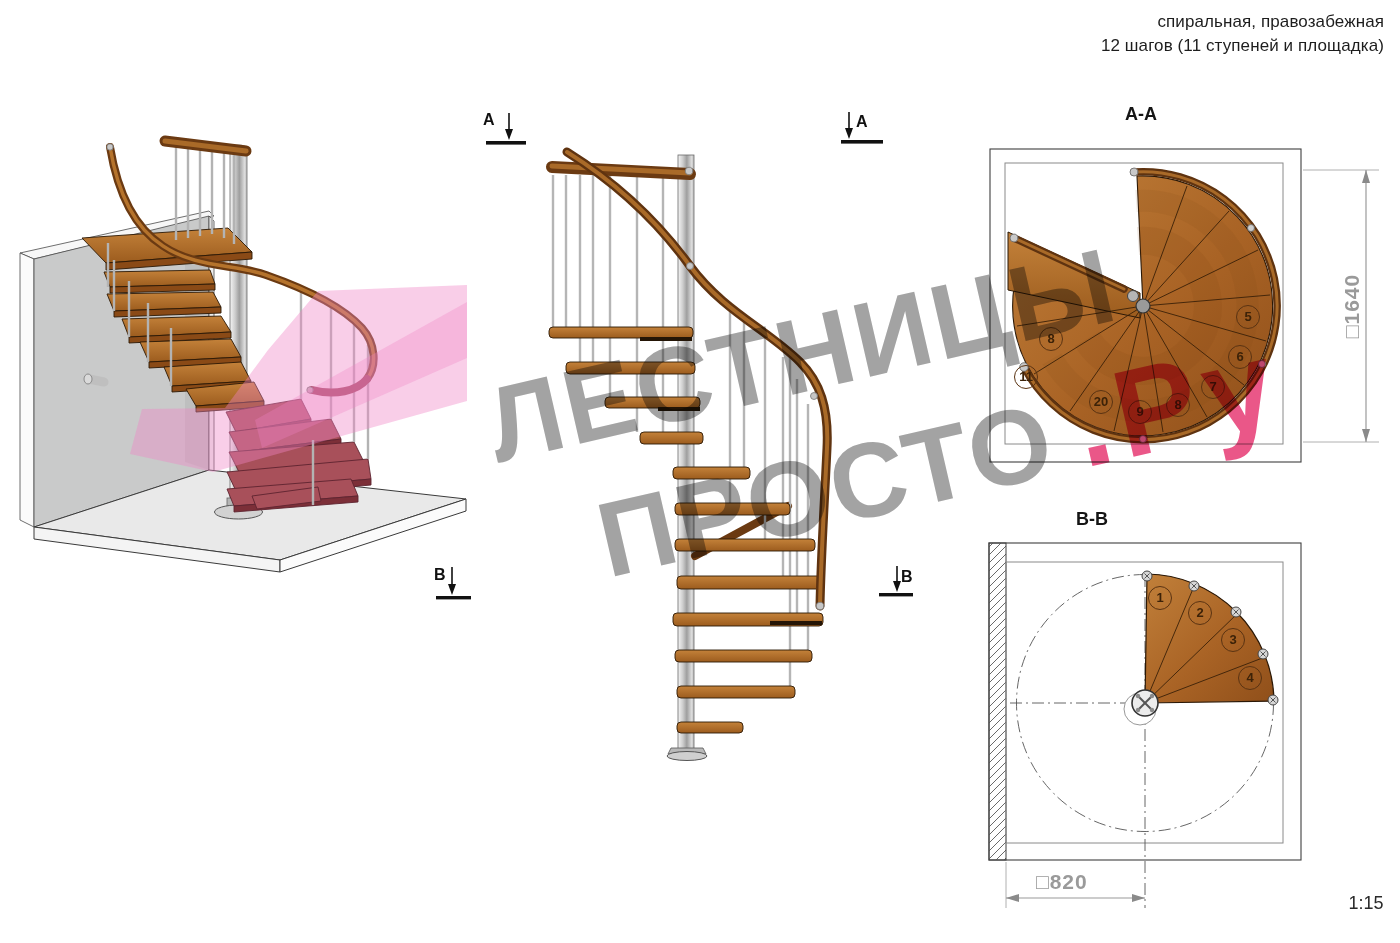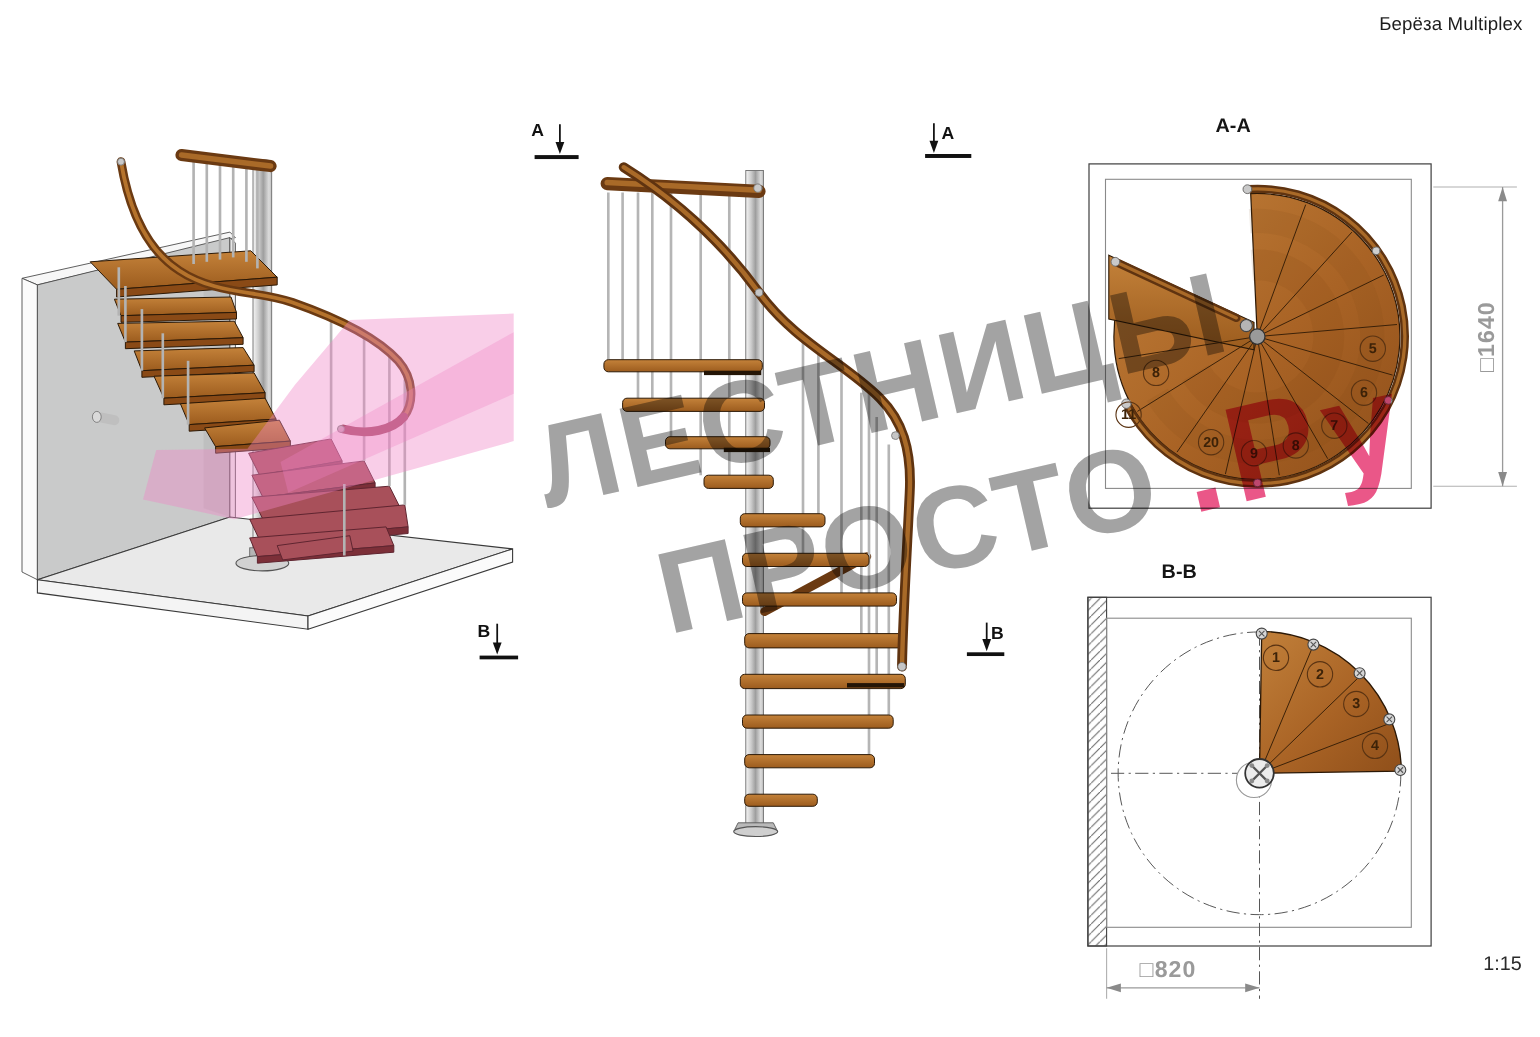--- a/index.html
+++ b/index.html
@@ -3,33 +3,33 @@
 <meta charset="utf-8">
 <style>
   html,body{margin:0;padding:0;background:#ffffff;}
   body{width:1400px;height:943px;position:relative;overflow:hidden;
        font-family:"Liberation Sans", sans-serif;}
   .abs{position:absolute;}
   
   #header{right:16px;top:10px;text-align:right;font-size:17px;line-height:24px;
           color:#1d1d1d;letter-spacing:.1px;}
   
-  .sec-title{font-size:18px;font-weight:bold;color:#151515;width:72px;text-align:left;}
+  .sec-title{font-size:18px;font-weight:bold;color:#151515;width:72px;text-align:center;}
   
   .dim{font-size:21px;font-weight:bold;color:#9a9a9a;letter-spacing:1px;white-space:nowrap;}
   #dim1640{left:1302px;top:294px;width:100px;text-align:center;transform:rotate(-90deg);}
   #dim820{left:1036px;top:870px;width:78px;text-align:left;}
   
   .marker-letter{font-size:16px;font-weight:bold;color:#111;}
   
   .badge{width:24px;height:24px;border:1.4px solid #5a3312;border-radius:50%;
          color:#3c2208;font-size:13px;font-weight:bold;text-align:center;
          line-height:22px;box-sizing:border-box;}
   
-  #scale{left:1340px;top:866px;width:52px;font-size:18px;color:#2a2a2a;text-align:center;}
+  #scale{left:1340px;top:893px;width:52px;font-size:18px;color:#2a2a2a;text-align:center;}
   
   #watermark{left:478px;top:378px;transform:rotate(-13deg);transform-origin:0 0;
              mix-blend-mode:multiply;opacity:.82;white-space:nowrap;line-height:.95;}
   #watermark .wm-line1{font-size:106px;font-weight:bold;letter-spacing:3px;color:#8f8f8f;}
   #watermark .wm-line2{font-size:106px;font-weight:bold;letter-spacing:3px;color:#8f8f8f;
                        margin-top:22px;margin-left:82px;}
   #watermark .wm-pink{font-size:124px;color:#e6316e;margin-left:24px;letter-spacing:8px;}
 </style>
 </head>
 <body>
@@ -343,21 +343,22 @@
     <g>
       <line x1="1006" y1="862" x2="1006" y2="908" stroke="#b0b0b0" stroke-width="1"></line>
       <line x1="1006" y1="898" x2="1145" y2="898" stroke="#9a9a9a" stroke-width="1.2"></line>
       <polygon points="1006,898 1019,894 1019,902" fill="#8a8a8a"></polygon>
       <polygon points="1145,898 1132,894 1132,902" fill="#8a8a8a"></polygon>
     </g>
   </g>
 </svg>
 
 <div id="header" class="abs">
-  <div>Берёза Multiplex</div>
+  <div>спиральная, правозабежная</div>
+  <div>12 шагов (11 ступеней и площадка)</div>
 </div>
 
 <div class="abs sec-title" style="left:1105px;top:104px">A-A</div>
 <div class="abs sec-title" style="left:1056px;top:509px">B-B</div>
 
 <div id="dim1640" class="abs dim">□1640</div>
 <div id="dim820" class="abs dim">□820</div>
 
 <div class="abs marker-letter" style="left:483px;top:111px">A</div>
 <div class="abs marker-letter" style="left:856px;top:113px">A</div>

